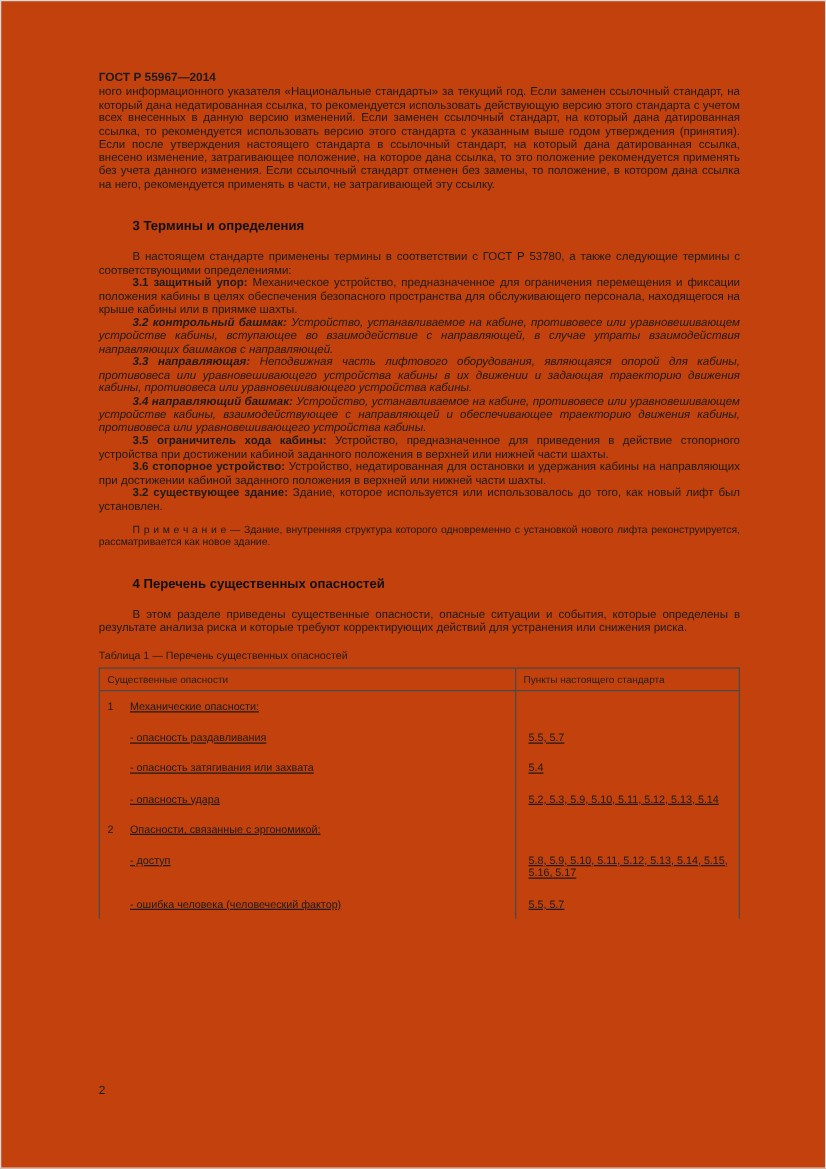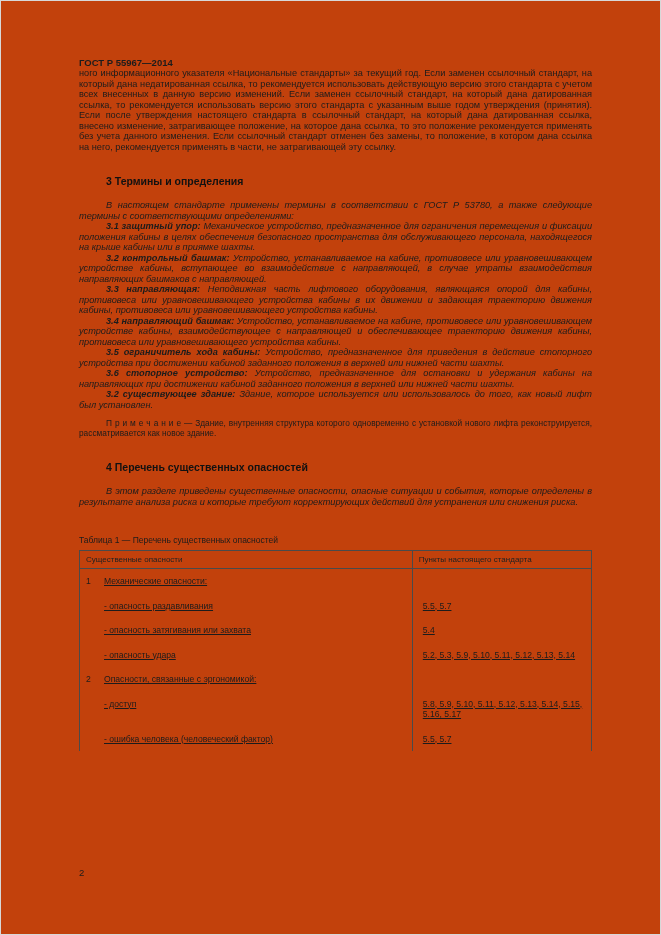--- a/index.html
+++ b/index.html
@@ -29,34 +29,34 @@
     text-align: justify;
     margin: 0;
   }
   .intro-p { margin-top: 13px; }
   h2.section {
     font-size: 10.5px;
     font-weight: bold;
     margin: 23px 0 13px 27px;
     color: #111;
   }
-  p.indent { text-indent: 27px; font-style: italic; }
+  p.indent { text-indent: 27px; }
   .term .term-label { font-weight: bold; }
   .term.it { font-style: italic; }
   .note {
     font-size: 8.3px;
     line-height: 10px;
     text-indent: 27px;
     text-align: justify;
     margin: 8px 0 0 0;
     color: #1c1c1c;
   }
   .table-caption {
     font-size: 8.5px;
-    margin: 28px 0 5px 0;
+    margin: 12px 0 5px 0;
   }
   table.hazards {
     width: 100%;
     border-collapse: collapse;
     border: 1px solid #4a4a4a;
     border-bottom: none;
     font-size: 8.6px;
   }
   table.hazards th {
     font-weight: normal;
@@ -110,21 +110,21 @@
     <p class="body indent term it">
       <b class="term-label">3.4 направляющий башмак:</b>
       <span class="term-text">Устройство, устанавливаемое на кабине, противовесе или уравновешивающем устройстве кабины, взаимодействующее с направляющей и обеспечивающее траекторию движения кабины, противовеса или уравновешивающего устройства кабины.</span>
     </p>
     <p class="body indent term">
       <b class="term-label">3.5 ограничитель хода кабины:</b>
       <span class="term-text">Устройство, предназначенное для приведения в действие стопорного устройства при достижении кабиной заданного положения в верхней или нижней части шахты.</span>
     </p>
     <p class="body indent term">
       <b class="term-label">3.6 стопорное устройство:</b>
-      <span class="term-text">Устройство, предназначенное для остановки и удержания кабины на направляющих при достижении кабиной заданного положения в верхней или нижней части шахты.</span>
+      <span class="term-text">Устройство, недатированная для остановки и удержания кабины на направляющих при достижении кабиной заданного положения в верхней или нижней части шахты.</span>
     </p>
     <p class="body indent term">
       <b class="term-label">3.2 существующее здание:</b>
       <span class="term-text">Здание, которое используется или использовалось до того, как новый лифт был установлен.</span>
     </p>
 
     <p class="note">П р и м е ч а н и е — Здание, внутренняя структура которого одновременно с установкой нового лифта реконструируется, рассматривается как новое здание.</p>
 
     <h2 class="section">4 Перечень существенных опасностей</h2>
 

